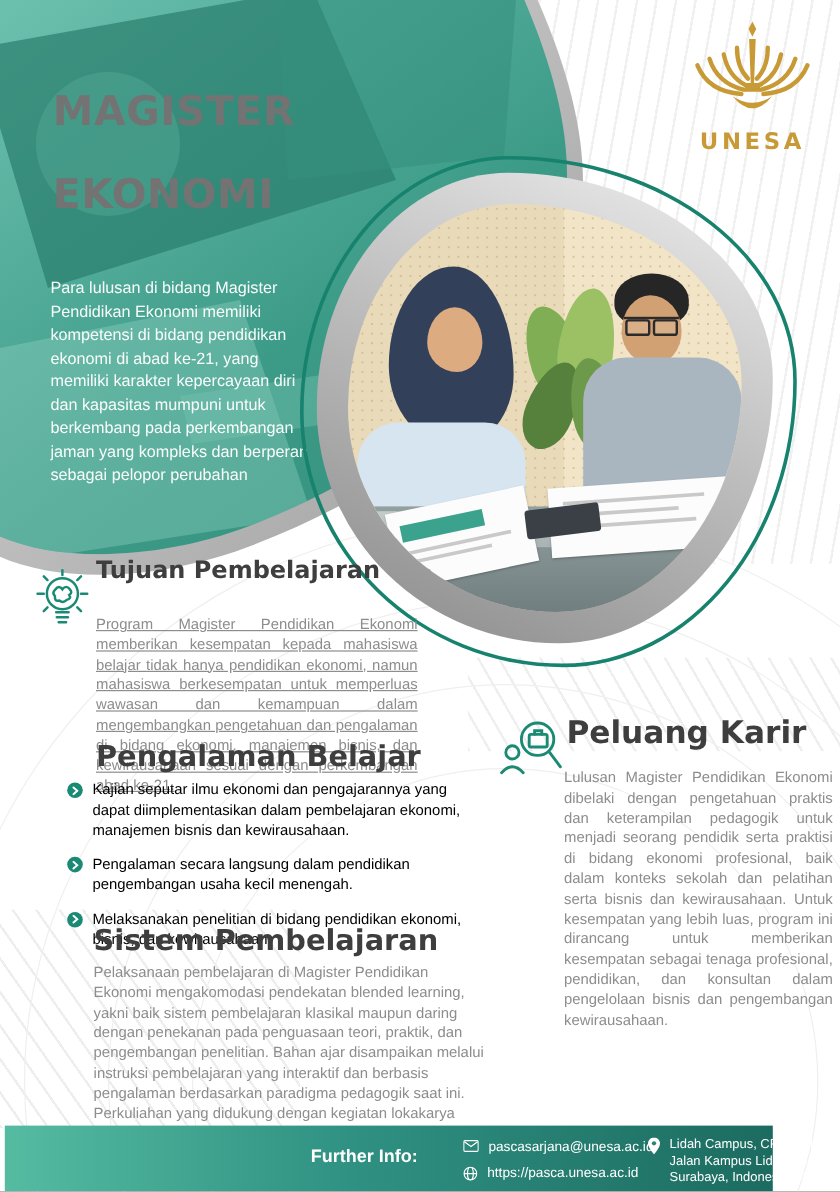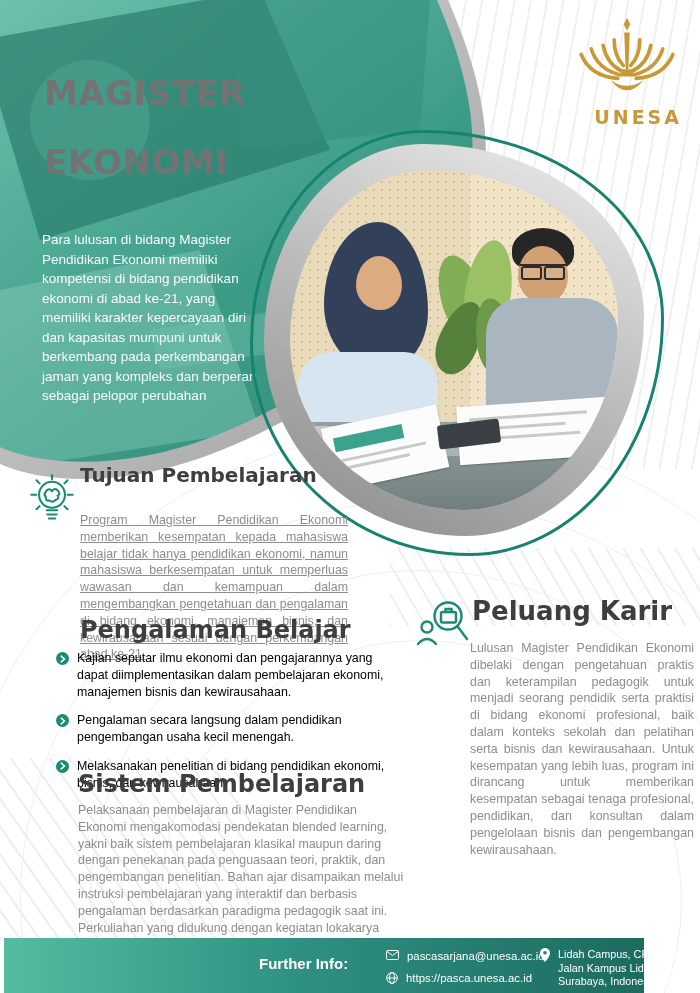--- a/index.html
+++ b/index.html
@@ -17,21 +17,21 @@
   .stripes-bl{left:0;top:758px;width:250px;height:182px;
     background:repeating-linear-gradient(55deg,#ececec 0 2px,transparent 2px 16px);opacity:.9;}
   .arc{position:absolute;border:1.5px solid #f1efee;border-radius:50%;pointer-events:none;}
   
   .header-svg{position:absolute;left:0;top:0;}
   .title{position:absolute;left:44px;top:36px;width:420px;
     font-family:"DejaVu Sans",sans-serif;font-weight:700;font-size:34px;
     line-height:69px;color:#737373;letter-spacing:.5px;}
   .intro{position:absolute;left:42px;top:230px;width:224px;margin:0;
     font-size:13.5px;line-height:19.5px;color:rgba(255,255,255,.96);}
-  .logo{position:absolute;left:572px;top:16px;width:110px;text-align:right;}
+  .logo{position:absolute;left:572px;top:16px;width:110px;text-align:center;}
   .logo-text{font-family:"DejaVu Sans",sans-serif;font-weight:700;font-size:19px;
     letter-spacing:3px;color:#c89a36;margin-top:-2px;}
   
   .blob{position:absolute;border-radius:42% 58% 47% 53% / 50% 44% 56% 50%;}
   .blob-teal{left:250px;top:130px;width:408px;height:420px;border:3px solid #17826e;background:transparent;}
   .blob-gray{left:264px;top:144px;width:380px;height:392px;
     background:linear-gradient(205deg,#e6e6e6 8%,#bcbcbc 48%,#8f8f8f 95%);}
   .blob-photo{left:290px;top:170px;width:328px;height:340px;overflow:hidden;background:#e9dab9;}
   .photo-dots{position:absolute;inset:0;
     background-image:radial-gradient(#c2a878 1px,transparent 1.2px);background-size:8px 8px;opacity:.55;}

